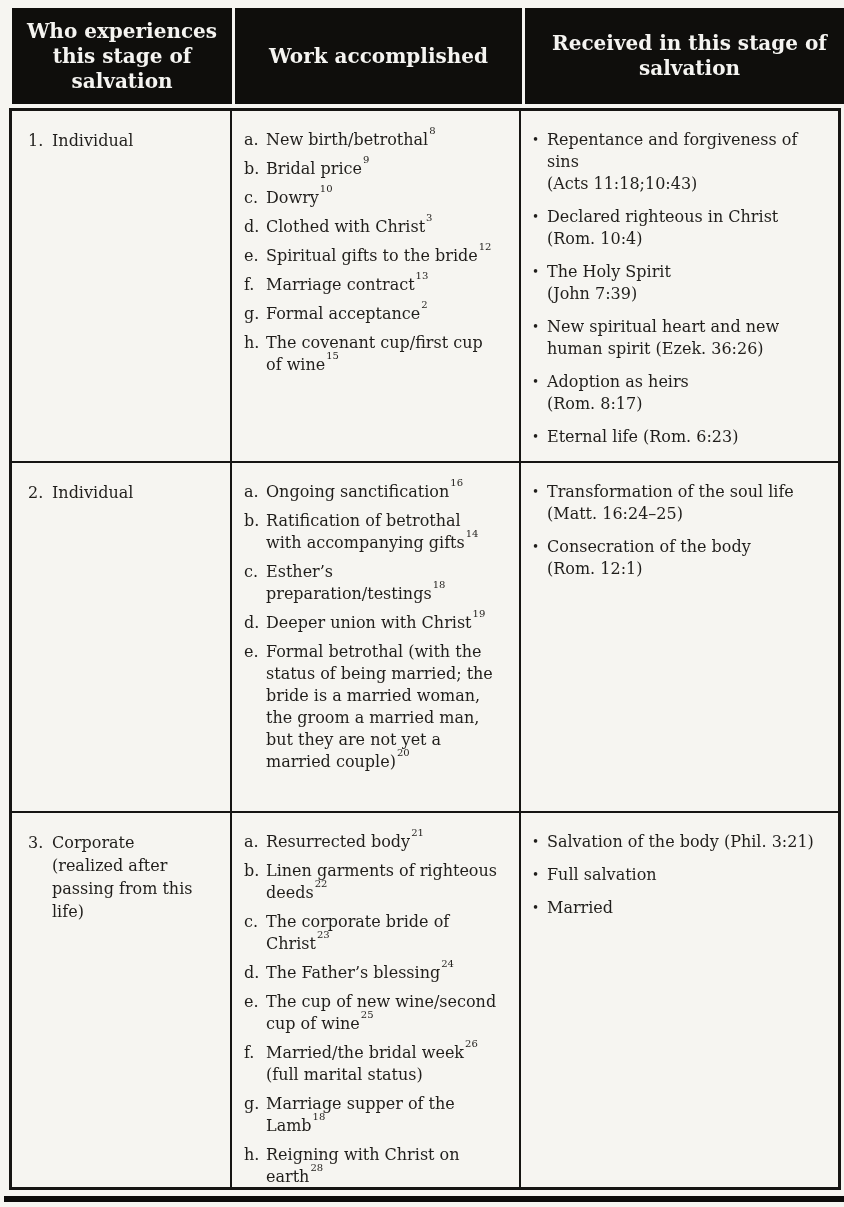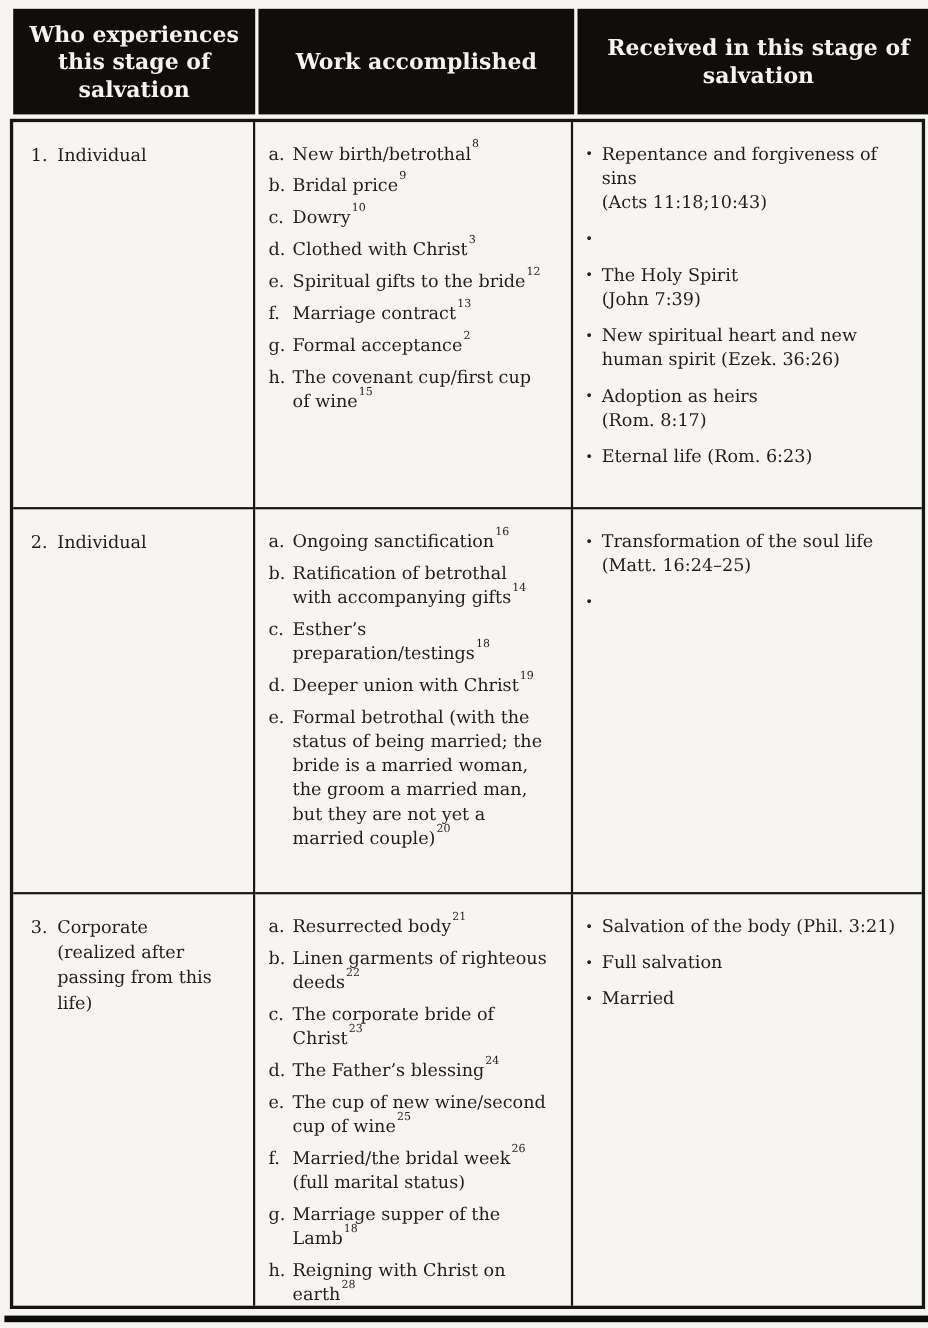--- a/index.html
+++ b/index.html
@@ -108,20 +108,21 @@
         <span>The covenant cup/first cup of wine<sup>15</sup></span>
       </div>
     </div>
   <div class="cell colC rowTop">
       <div class="recv">
         <span class="bullet">•</span>
         <span>Repentance and forgiveness of sins<br>(Acts 11:18;10:43)</span>
       </div>
       <div class="recv">
         <span class="bullet">•</span>
+        <span>Declared righteous in Christ<br>(Rom. 10:4)</span>
       </div>
       <div class="recv">
         <span class="bullet">•</span>
         <span>The Holy Spirit<br>(John 7:39)</span>
       </div>
       <div class="recv">
         <span class="bullet">•</span>
         <span>New spiritual heart and new human spirit (Ezek. 36:26)</span>
       </div>
       <div class="recv">
@@ -162,20 +163,21 @@
         <span>Formal betrothal (with the status of being married; the bride is a married woman, the groom a married man, but they are not yet a married couple)<sup>20</sup></span>
       </div>
     </div>
   <div class="cell colC rowTop">
       <div class="recv">
         <span class="bullet">•</span>
         <span>Transformation of the soul life<br>(Matt. 16:24–25)</span>
       </div>
       <div class="recv">
         <span class="bullet">•</span>
+        <span>Consecration of the body<br>(Rom. 12:1)</span>
       </div>
     </div>
 
   <div class="cell colA">
     <div class="who">
       <span class="wholab">3.</span>
       <span>Corporate<br>(realized after passing from this life)</span>
     </div>
   </div>
   <div class="cell colB">

